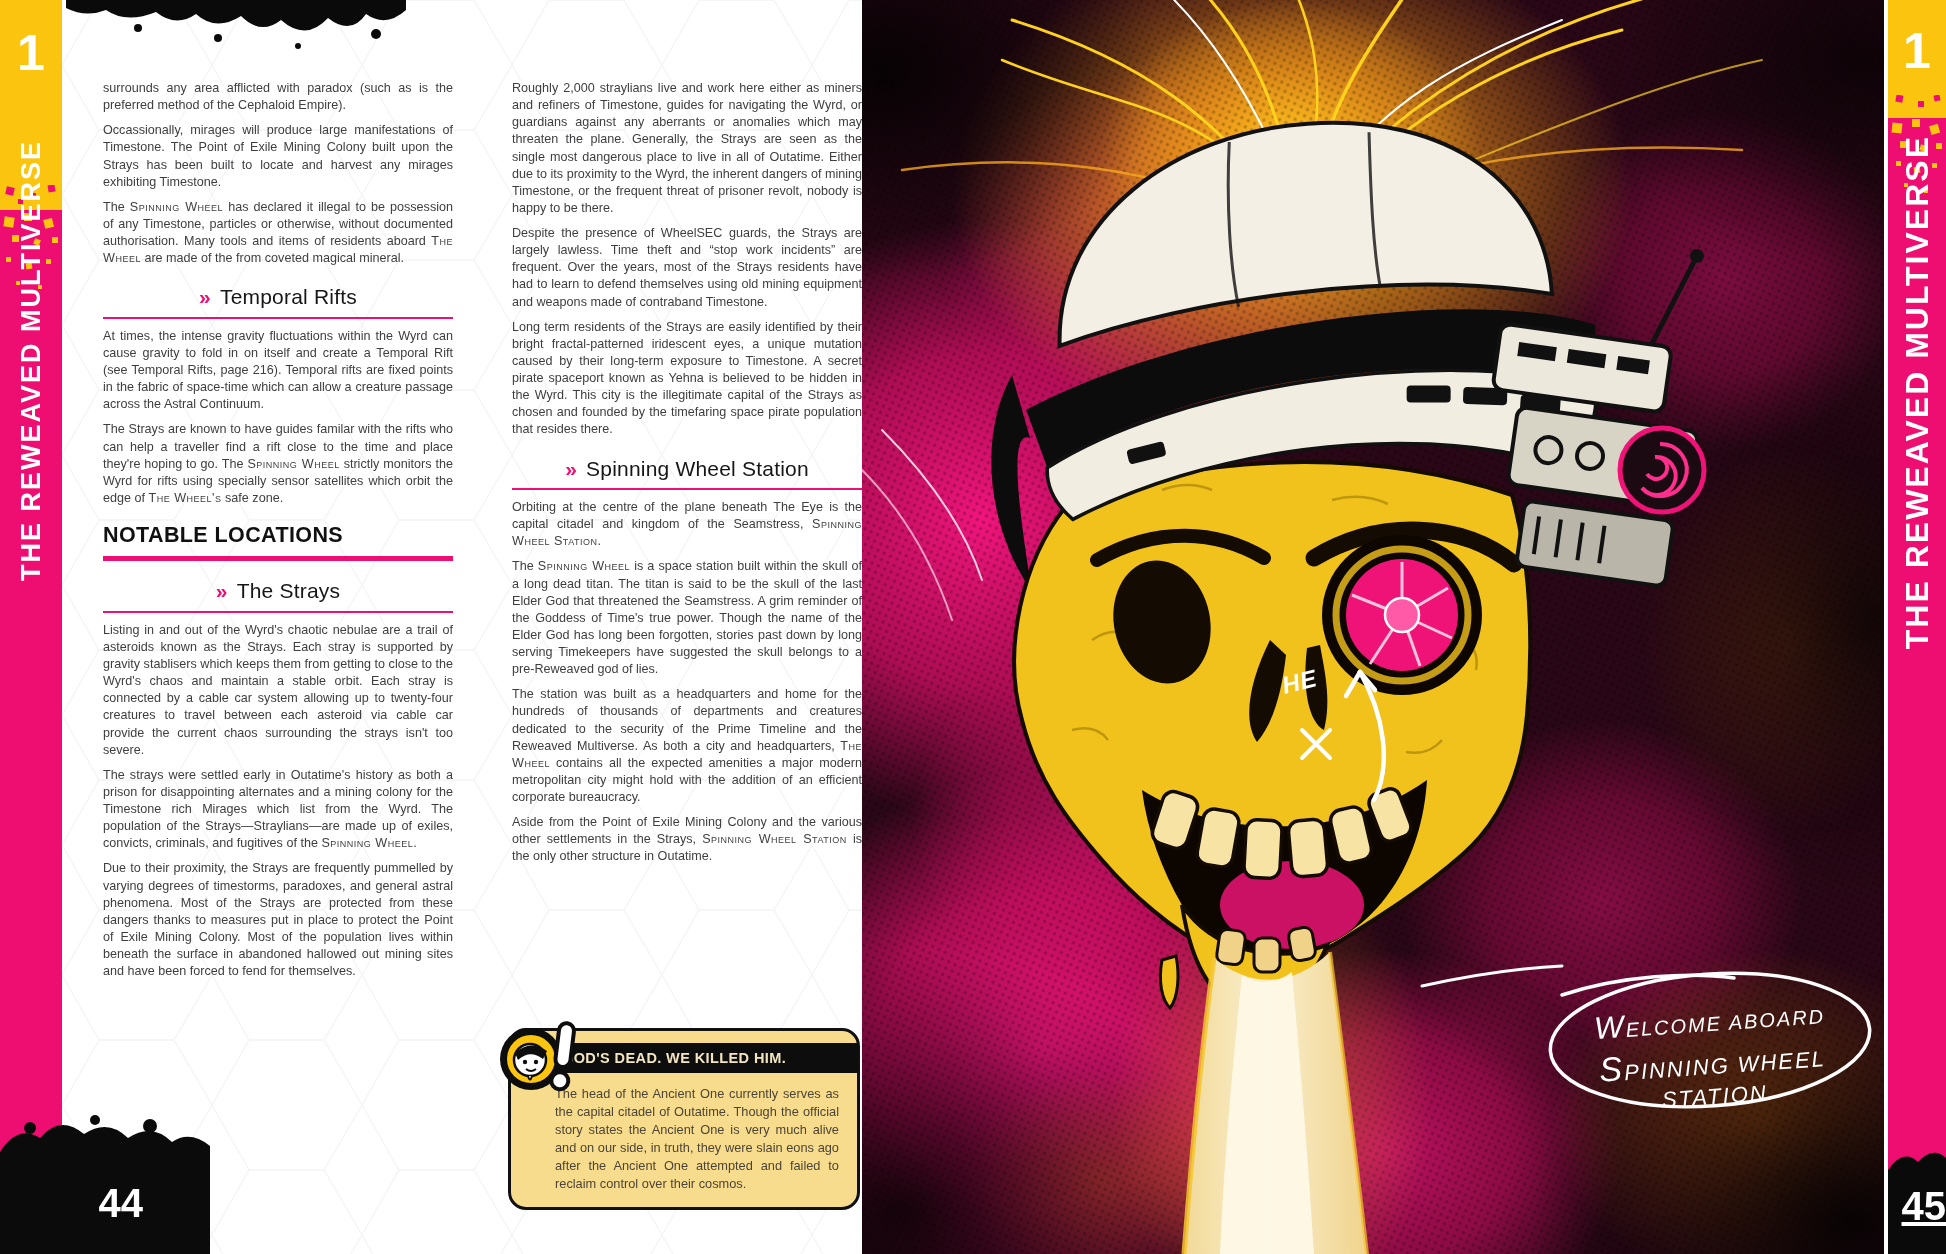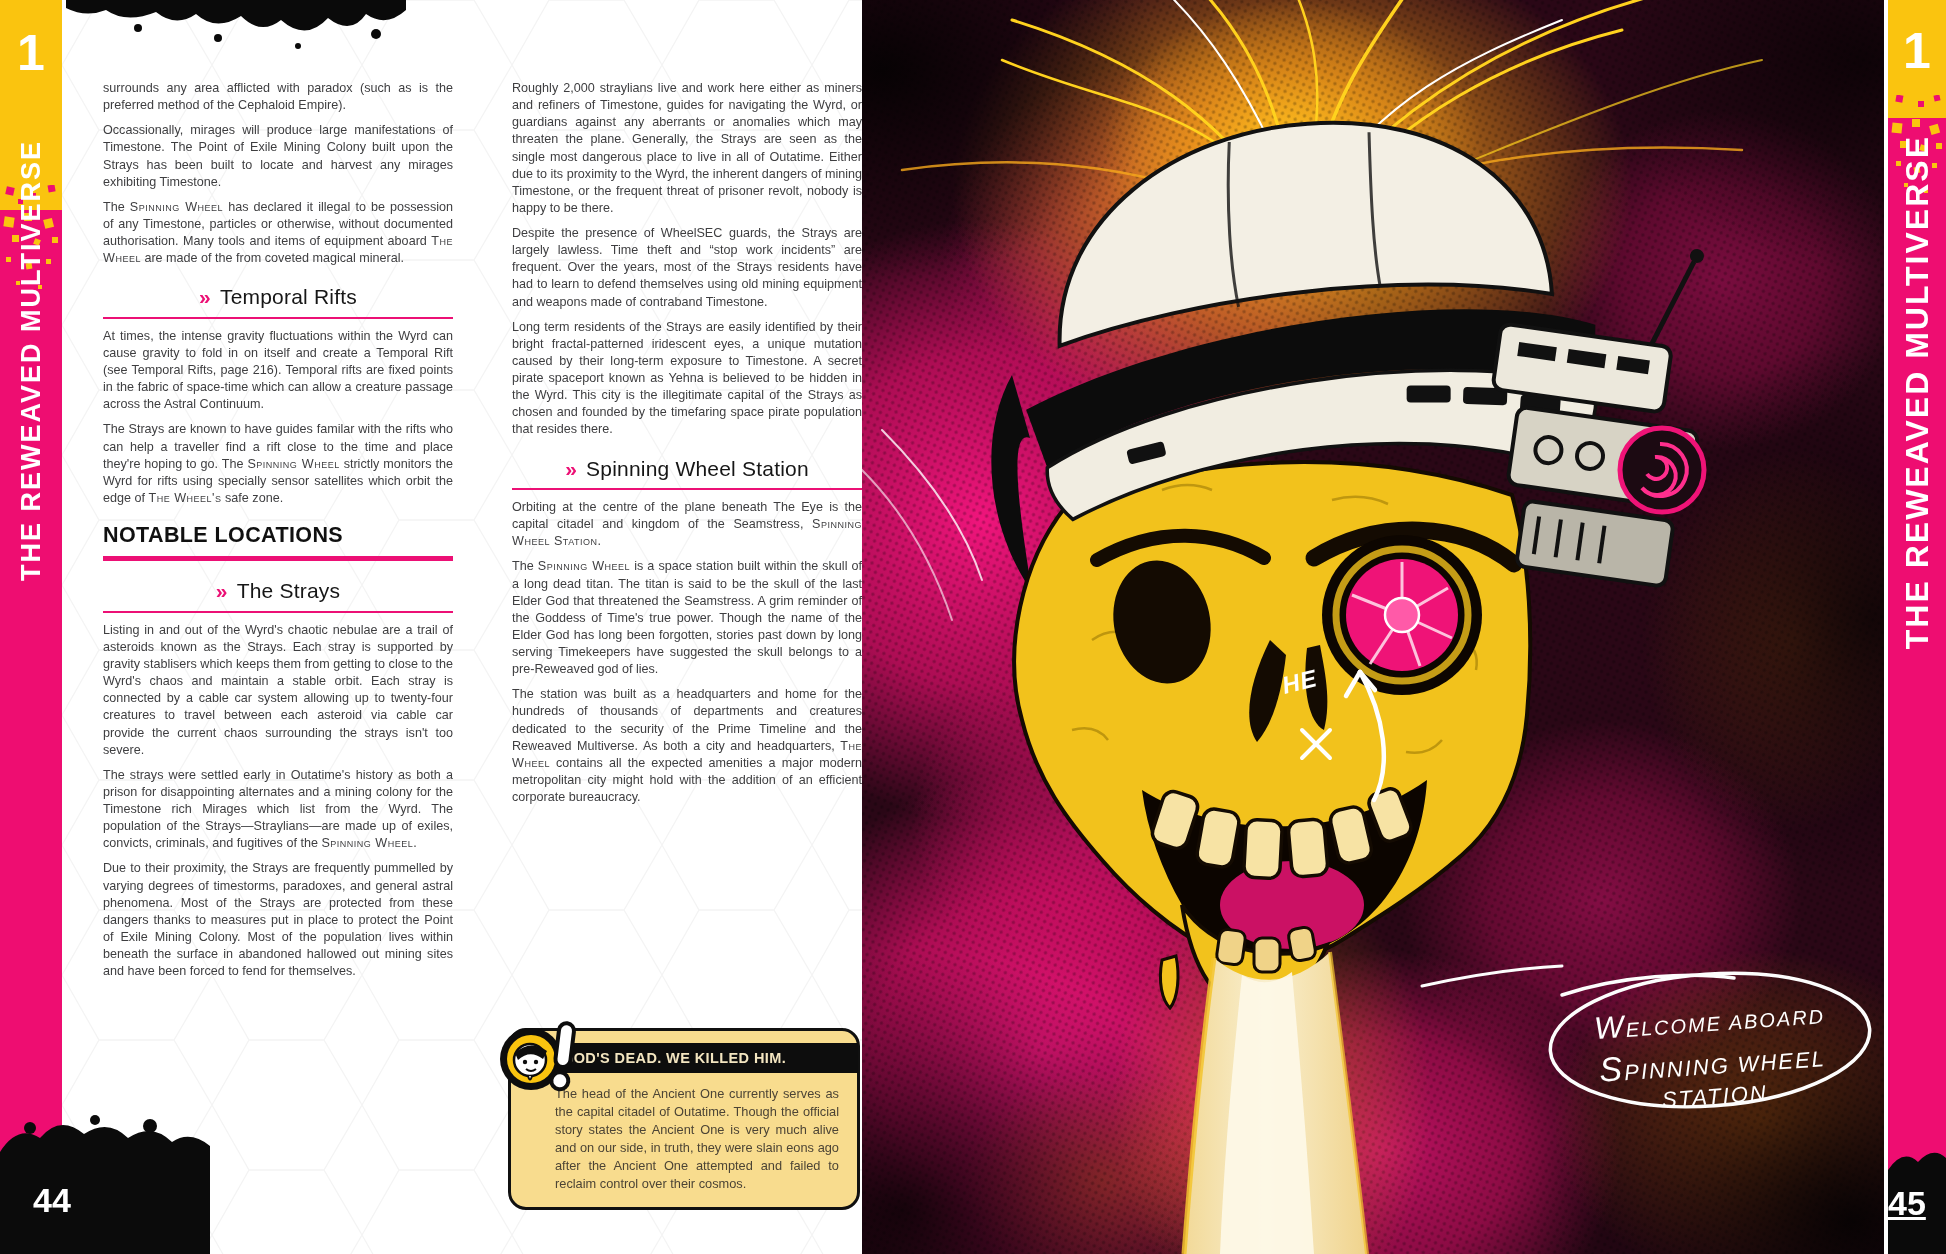--- a/index.html
+++ b/index.html
@@ -20,22 +20,22 @@
   }
   .vert-label {
     position:absolute; left:50%;
     writing-mode:vertical-rl; transform:translateX(-50%) rotate(180deg);
     color:#fff; font-weight:800; letter-spacing:2px; white-space:nowrap; z-index:3;
   }
   .vl-left  { top:140px; font-size:27px; }
   .vl-right { top:135px; font-size:32px; }
   .speckles { position:absolute; z-index:2; }
   .corner-num {
-    position:absolute; color:#fff; font-weight:800; font-size:34px;
-    text-align:left; z-index:8; line-height:1;
+    position:absolute; color:#fff; font-weight:800; font-size:40px;
+    text-align:right; z-index:8; line-height:1;
   }
   
   .white-page { position:absolute; left:62px; top:0; width:680px; height:1254px; background:#fff;border-radius:14px; }
   .hexbg { position:absolute; left:0; top:0; opacity:.6; }
   .top-splatter { position:absolute; left:4px; top:0; z-index:4; }
   .bottom-splatter { position:absolute; left:0; top:1112px; z-index:7; }
   .col {
     position:absolute; top:80px; width:350px; color:var(--ink);
     font-size:12.6px; line-height:1.36; text-align:justify; z-index:5;
   }
@@ -102,38 +102,39 @@
       <path d="M0,0 H340 V10 Q320,28 300,14 Q285,36 262,18 Q240,42 215,20 Q195,36 175,16 Q150,32 130,14 Q110,28 90,12 Q60,24 40,10 Q20,18 0,8 Z" fill="#0a0a0a"></path>
       <circle cx="310" cy="34" r="5" fill="#0a0a0a"></circle>
       <circle cx="152" cy="38" r="4" fill="#0a0a0a"></circle>
       <circle cx="72" cy="28" r="4" fill="#0a0a0a"></circle>
       <circle cx="232" cy="46" r="3" fill="#0a0a0a"></circle>
     </svg>
 
     <div class="col col-1">
         <p><span>surrounds any area afflicted with paradox (such as is the preferred method of the Cephaloid Empire).</span></p>
         <p><span>Occassionally, mirages will produce large manifestations of Timestone. The Point of Exile Mining Colony built upon the Strays has been built to locate and harvest any mirages exhibiting Timestone.</span></p>
-        <p><span>The </span><span class="sc">Spinning Wheel</span><span> has declared it illegal to be possession of any Timestone, particles or otherwise, without documented authorisation. Many tools and items of equipment aboard </span><span class="sc">The Wheel</span><span> are made of the from coveted magical mineral.</span></p>
+        <p><span>The </span><span class="sc">Spinning Wheel</span><span> has declared it illegal to be possession of any Timestone, particles or otherwise, without documented authorisation. Many tools and items of residents aboard </span><span class="sc">The Wheel</span><span> are made of the from coveted magical mineral.</span></p>
         <div class="h2"><span class="chev">»</span><span>Temporal Rifts</span></div>
         <p><span>At times, the intense gravity fluctuations within the Wyrd can cause gravity to fold in on itself and create a Temporal Rift (see Temporal Rifts, page 216). Temporal rifts are fixed points in the fabric of space-time which can allow a creature passage across the Astral Continuum.</span></p>
         <p><span>The Strays are known to have guides familar with the rifts who can help a traveller find a rift close to the time and place they're hoping to go. The </span><span class="sc">Spinning Wheel</span><span> strictly monitors the Wyrd for rifts using specially sensor satellites which orbit the edge of </span><span class="sc">The Wheel's</span><span> safe zone.</span></p>
         <div class="h1">NOTABLE LOCATIONS</div>
         <div class="h2"><span class="chev">»</span><span>The Strays</span></div>
         <p><span>Listing in and out of the Wyrd's chaotic nebulae are a trail of asteroids known as the Strays. Each stray is supported by gravity stablisers which keeps them from getting to close to the Wyrd's chaos and maintain a stable orbit. Each stray is connected by a cable car system allowing up to twenty-four creatures to travel between each asteroid via cable car provide the current chaos surrounding the strays isn't too severe.</span></p>
         <p><span>The strays were settled early in Outatime's history as both a prison for disappointing alternates and a mining colony for the Timestone rich Mirages which list from the Wyrd. The population of the Strays—Straylians—are made up of exiles, convicts, criminals, and fugitives of the </span><span class="sc">Spinning Wheel</span><span>.</span></p>
         <p><span>Due to their proximity, the Strays are frequently pummelled by varying degrees of timestorms, paradoxes, and general astral phenomena. Most of the Strays are protected from these dangers thanks to measures put in place to protect the Point of Exile Mining Colony. Most of the population lives within beneath the surface in abandoned hallowed out mining sites and have been forced to fend for themselves.</span></p>
       </div>
     <div class="col col-2">
         <p><span>Roughly 2,000 straylians live and work here either as miners and refiners of Timestone, guides for navigating the Wyrd, or guardians against any aberrants or anomalies which may threaten the plane. Generally, the Strays are seen as the single most dangerous place to live in all of Outatime. Either due to its proximity to the Wyrd, the inherent dangers of mining Timestone, or the frequent threat of prisoner revolt, nobody is happy to be there.</span></p>
         <p><span>Despite the presence of WheelSEC guards, the Strays are largely lawless. Time theft and “stop work incidents” are frequent. Over the years, most of the Strays residents have had to learn to defend themselves using old mining equipment and weapons made of contraband Timestone.</span></p>
         <p><span>Long term residents of the Strays are easily identified by their bright fractal-patterned iridescent eyes, a unique mutation caused by their long-term exposure to Timestone. A secret pirate spaceport known as Yehna is believed to be hidden in the Wyrd. This city is the illegitimate capital of the Strays as chosen and founded by the timefaring space pirate population that resides there.</span></p>
         <div class="h2"><span class="chev">»</span><span>Spinning Wheel Station</span></div>
         <p><span>Orbiting at the centre of the plane beneath The Eye is the capital citadel and kingdom of the Seamstress, </span><span class="sc">Spinning Wheel Station</span><span>.</span></p>
         <p><span>The </span><span class="sc">Spinning Wheel</span><span> is a space station built within the skull of a long dead titan. The titan is said to be the skull of the last Elder God that threatened the Seamstress. A grim reminder of the Goddess of Time's true power. Though the name of the Elder God has long been forgotten, stories past down by long serving Timekeepers have suggested the skull belongs to a pre-Reweaved god of lies.</span></p>
         <p><span>The station was built as a headquarters and home for the hundreds of thousands of departments and creatures dedicated to the security of the Prime Timeline and the Reweaved Multiverse. As both a city and headquarters, </span><span class="sc">The Wheel</span><span> contains all the expected amenities a major modern metropolitan city might hold with the addition of an efficient corporate bureaucracy.</span></p>
+        <p><span>Aside from the Point of Exile Mining Colony and the various other settlements in the Strays, </span><span class="sc">Spinning Wheel Station</span><span> is the only other structure in Outatime.</span></p>
       </div>
 
     <div class="callout">
       <div class="callout-bar">GOD'S DEAD. WE KILLED HIM.</div>
       <div class="callout-body">The head of the Ancient One currently serves as the capital citadel of Outatime. Though the official story states the Ancient One is very much alive and on our side, in truth, they were slain eons ago after the Ancient One attempted and failed to reclaim control over their cosmos.</div>
       <div class="callout-icon">
         <svg width="104" height="96">
           <circle cx="38" cy="44" r="31" fill="#0d0d0d"></circle>
           <circle cx="38" cy="44" r="24" fill="#fac40f"></circle>
           <circle cx="37" cy="45" r="16" fill="#ffffff" stroke="#0d0d0d" stroke-width="2.5"></circle>

